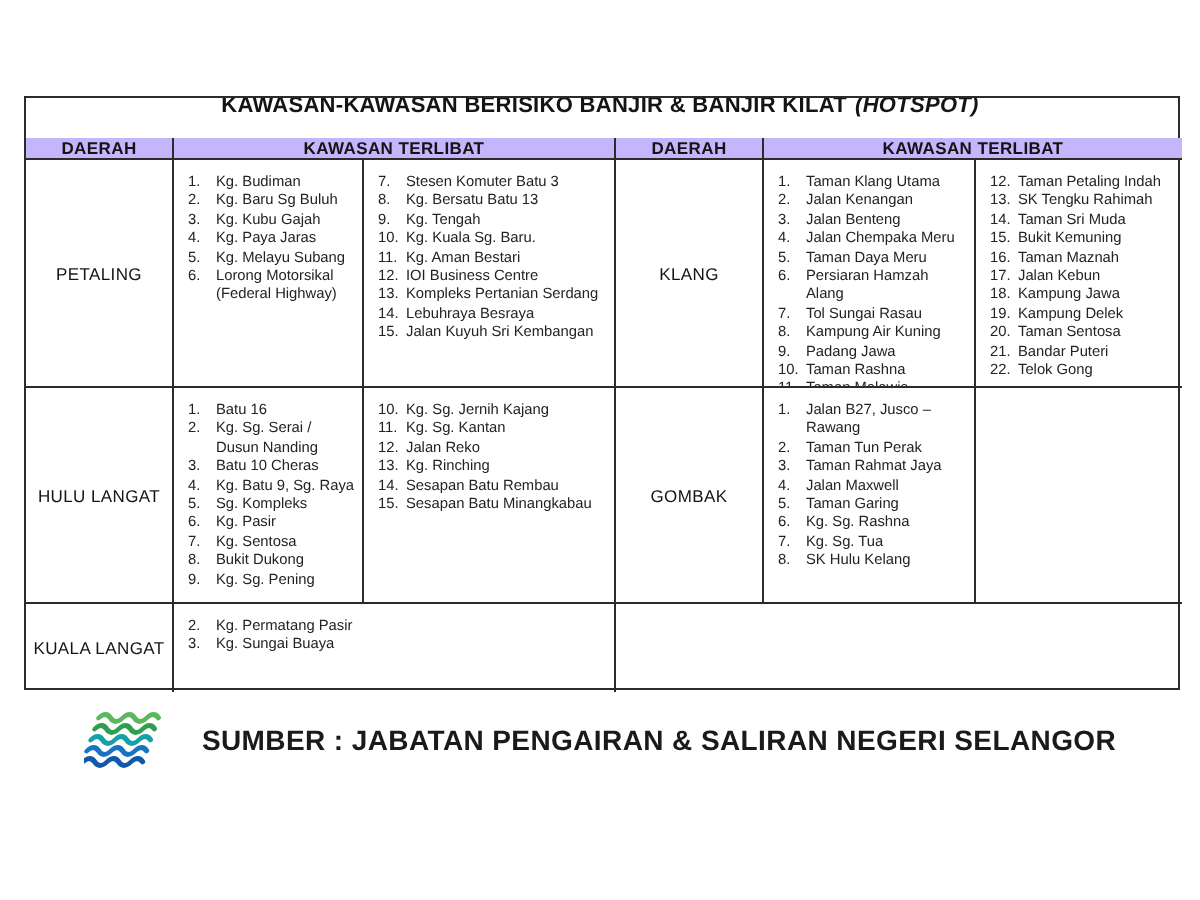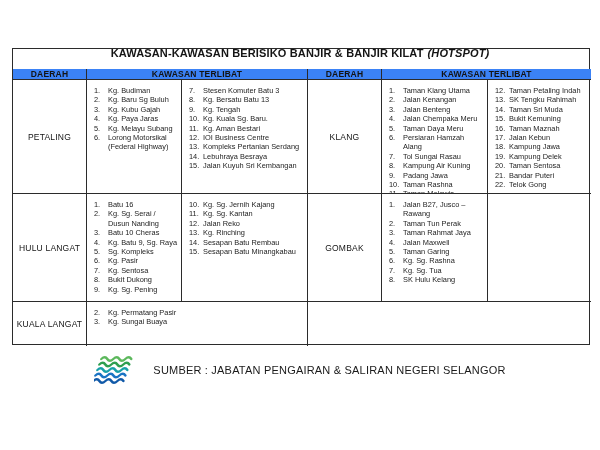--- a/index.html
+++ b/index.html
@@ -16,38 +16,38 @@
     position:absolute;left:12px;top:48px;width:578px;height:297px;
     display:grid;
     grid-template-columns:74px 95px 126px 74px 106px 103px;
     grid-template-rows:31px 114px 108px 44px;
     border:1.5px solid #2b2b2b;box-sizing:border-box;
   }
   .cell{border-right:1px solid #2b2b2b;border-bottom:1px solid #2b2b2b;box-sizing:border-box;overflow:hidden;}
   .cell.lastcol{border-right:none;}
   .cell.lastrow{border-bottom:none;}
   .hdr{
-    background:#3b82f6;display:flex;align-items:center;justify-content:center;
+    background:#c4b5fd;display:flex;align-items:center;justify-content:center;
     font-size:8.5px;font-weight:bold;letter-spacing:.2px;color:#141414;margin-top:20px;
   }
   .daerah{
     display:flex;align-items:center;justify-content:center;text-align:center;
     font-size:8.5px;font-weight:normal;letter-spacing:.2px;color:#141414;padding:2px;
   }
   .areas{padding:6px 3px 3px 7px;font-size:7.4px;line-height:9.4px;color:#232323;}
   .span2a{grid-column:2 / span 2;}
   .span2b{grid-column:5 / span 2;}
   .li{padding-left:14px;text-indent:-14px;}
   .li .num{display:inline-block;width:14px;text-indent:0;}
   .li .txt{display:inline;}
   .footer{
     position:absolute;left:0;top:352px;width:100%;height:36px;
     display:flex;align-items:center;justify-content:center;gap:13px;
   }
-  .src{font-size:11px;font-weight:normal;letter-spacing:.2px;color:#1a1a1a;}
+  .src{font-size:14px;font-weight:bold;letter-spacing:.2px;color:#1a1a1a;}
   .logo{width:46px;height:30px;flex:0 0 auto;}
 </style>
 </head>
 <body>
 
 <div class="page">
 
   <div class="title">
     <span>KAWASAN-KAWASAN BERISIKO BANJIR &amp; BANJIR KILAT</span><span class="em">(HOTSPOT)</span>
   </div>

